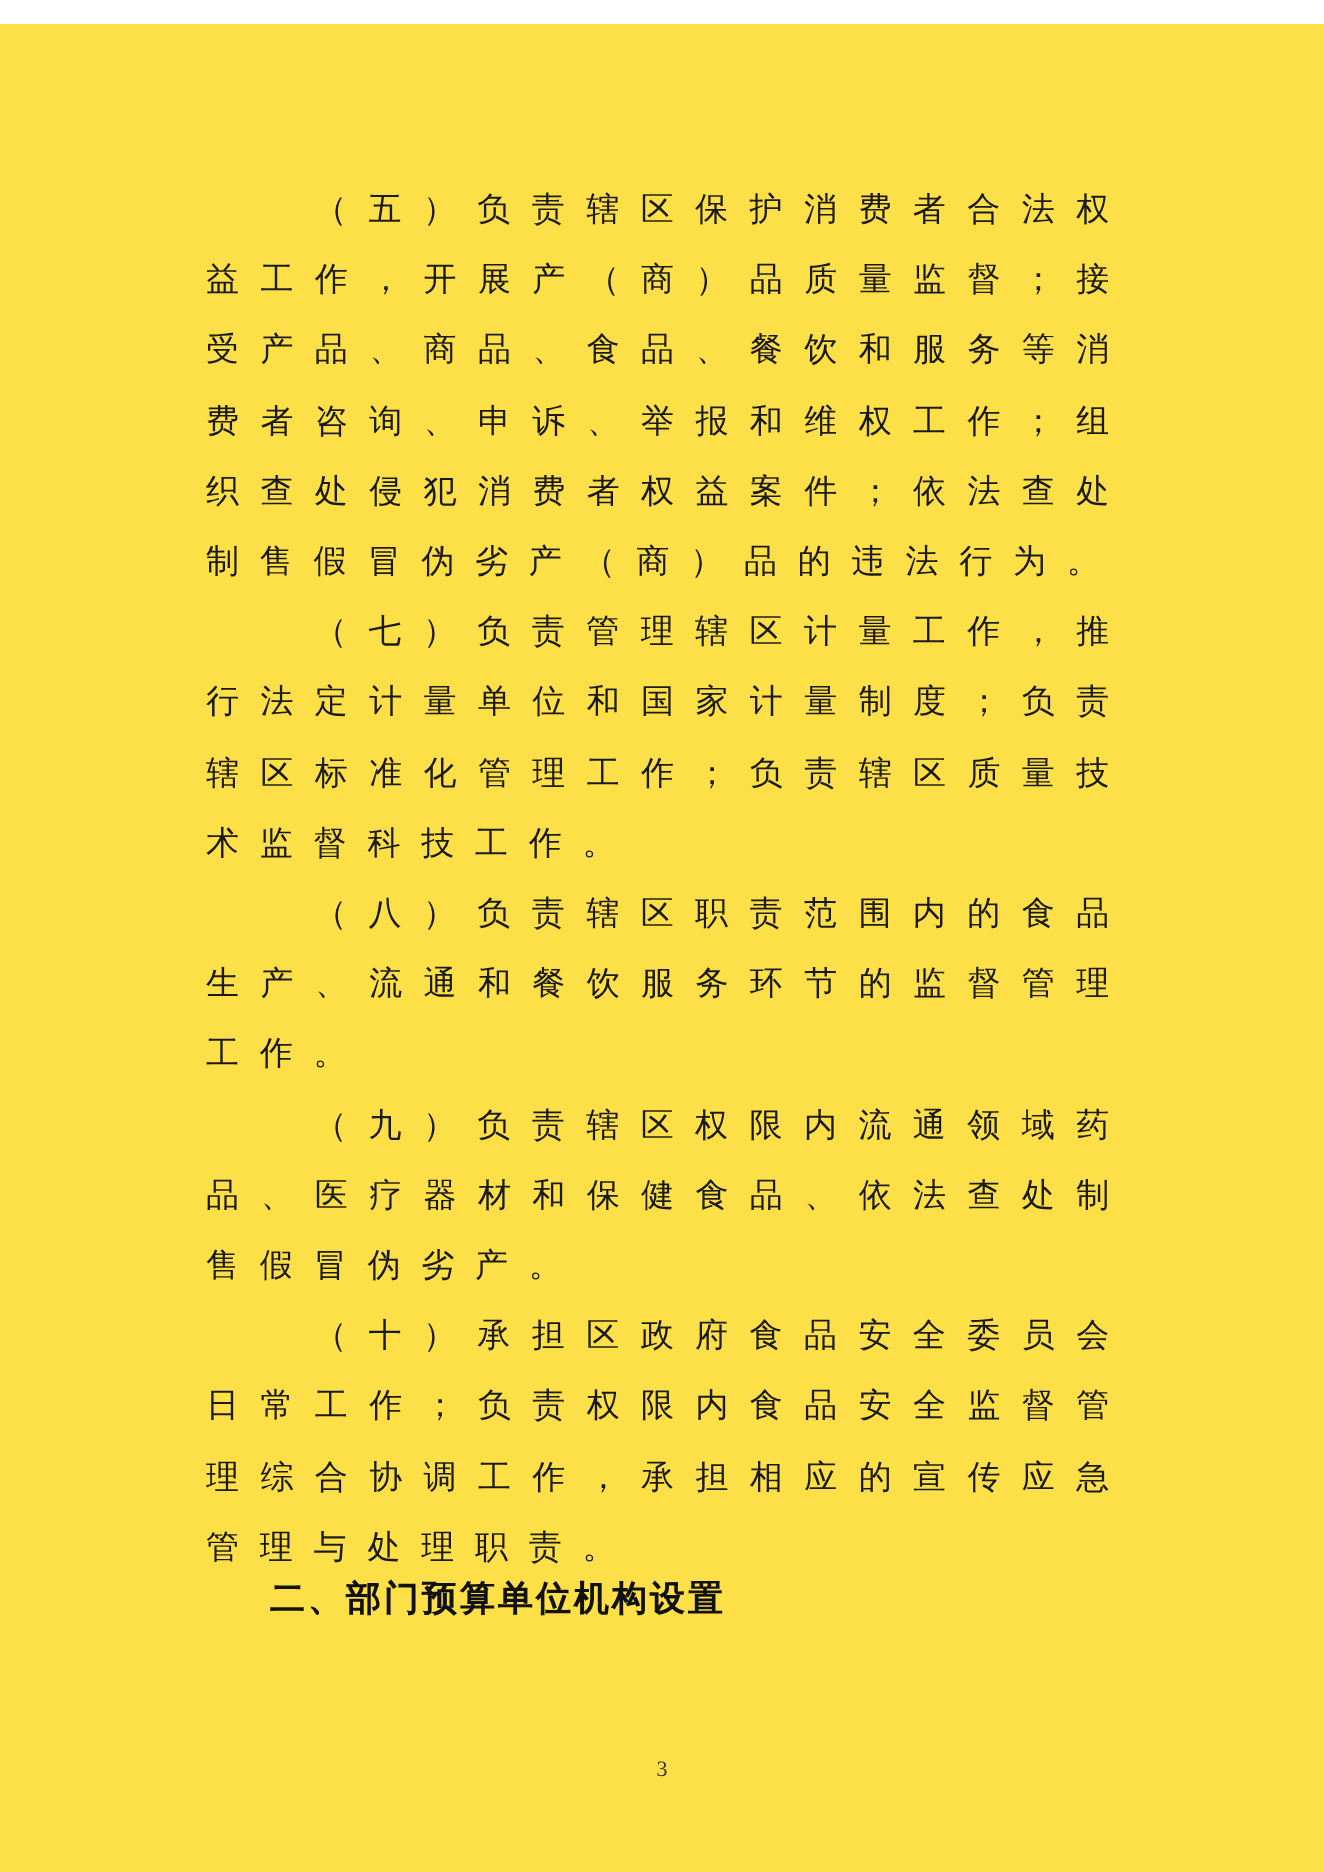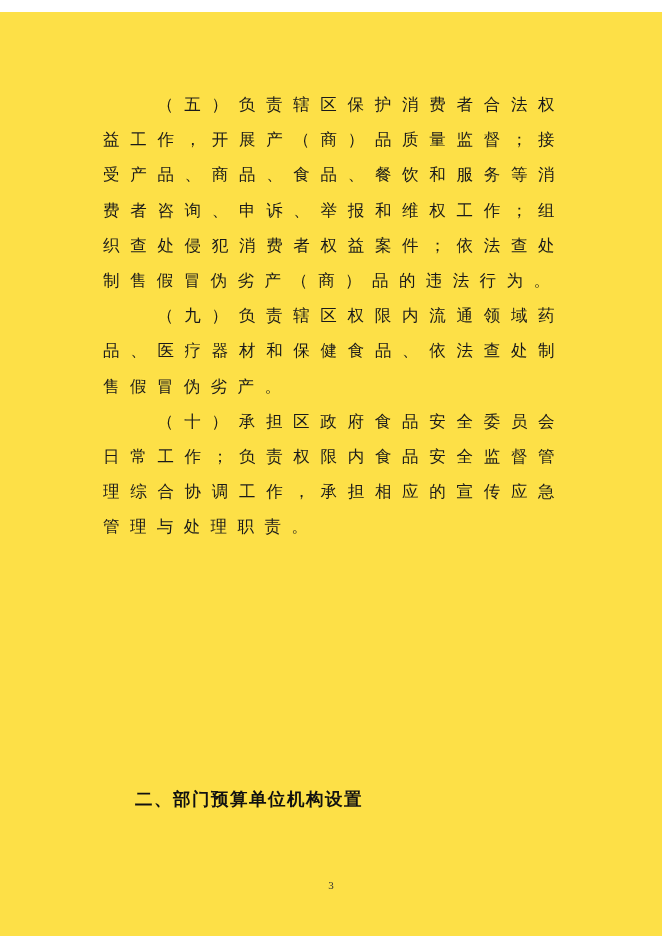--- a/index.html
+++ b/index.html
@@ -27,19 +27,21 @@
     position: absolute; left: 0; width: 662px; top: 867px; text-align: center;
     font-family: "Liberation Serif", serif; font-size: 11px; color: #333;
   }
 </style>
 </head>
 <body>
 
 <div class="page">
   <div class="body-text">
     <p class="para">（五）负责辖区保护消费者合法权益工作，开展产（商）品质量监督；接受产品、商品、食品、餐饮和服务等消费者咨询、申诉、举报和维权工作；组织查处侵犯消费者权益案件；依法查处制售假冒伪劣产（商）品的违法行为。</p>
+    <p class="para">（七）负责管理辖区计量工作，推行法定计量单位和国家计量制度；负责辖区标准化管理工作；负责辖区质量技术监督科技工作。</p>
+    <p class="para">（八）负责辖区职责范围内的食品生产、流通和餐饮服务环节的监督管理工作。</p>
     <p class="para">（九）负责辖区权限内流通领域药品、医疗器材和保健食品、依法查处制售假冒伪劣产。</p>
     <p class="para">（十）承担区政府食品安全委员会日常工作；负责权限内食品安全监督管理综合协调工作，承担相应的宣传应急管理与处理职责。</p>
 
   </div>
   <div class="heading">二、部门预算单位机构设置</div>
   <div class="page-number">3</div>
 </div>
 
 </body></html>

